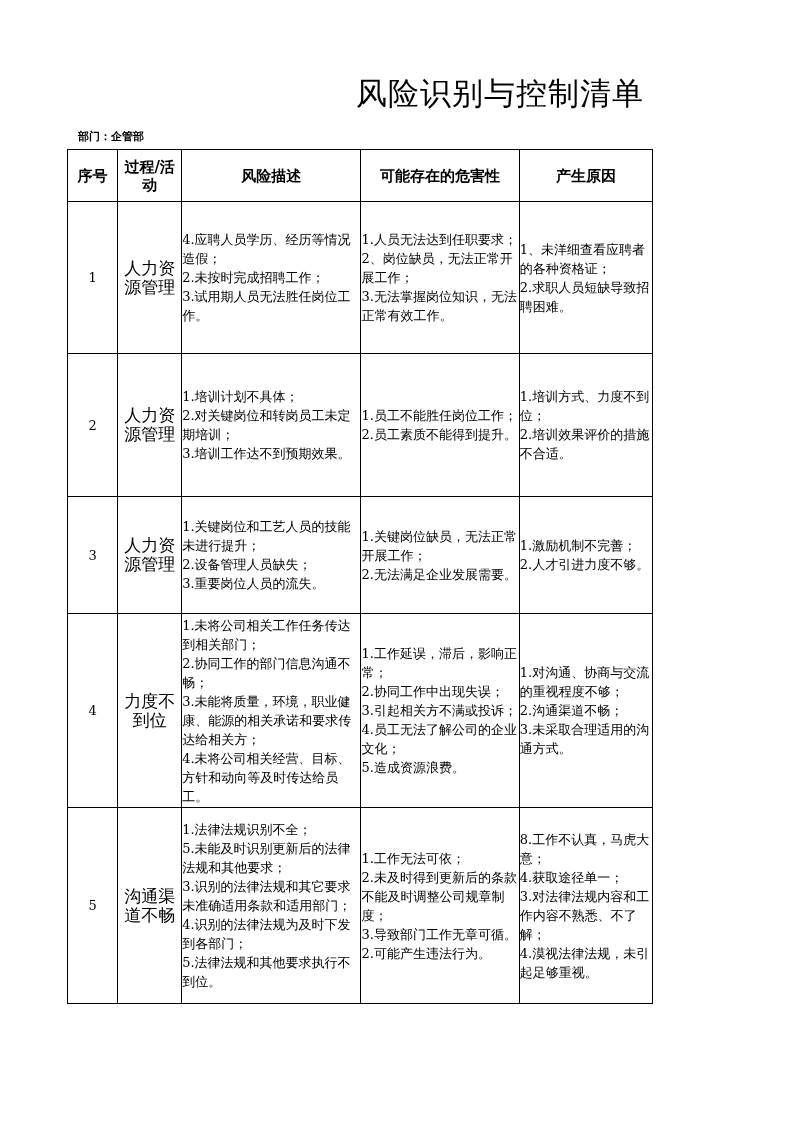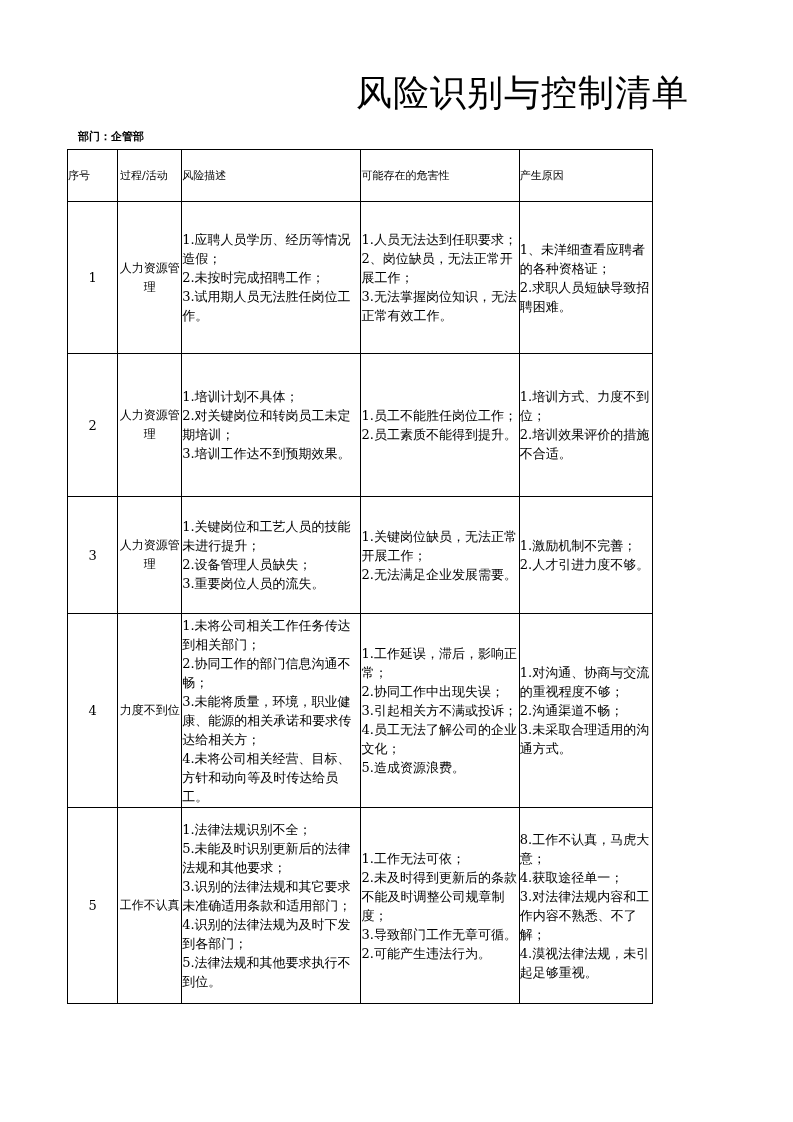--- a/index.html
+++ b/index.html
@@ -13,21 +13,21 @@
       position: relative;
       overflow: hidden;
       font-family: "DejaVu Serif", "Liberation Serif", serif;
       color: #000000;
     }
     .page-title {
       position: absolute;
       left: 356px;
       top: 74px;
       font-family: "DejaVu Sans", "Liberation Sans", sans-serif;
-      font-size: 36px;
+      font-size: 31px;
       letter-spacing: 1px;
       line-height: 38px;
       white-space: nowrap;
     }
     .dept-line {
       position: absolute;
       left: 78px;
       top: 128px;
       font-family: "DejaVu Sans", "Liberation Sans", sans-serif;
       font-size: 11px;
@@ -44,37 +44,37 @@
       width: 586px;
     }
     table.risk-table th,
     table.risk-table td {
       border: 1px solid #000000;
       padding: 0;
       vertical-align: middle;
     }
     table.risk-table th {
       font-family: "DejaVu Sans", "Liberation Sans", sans-serif;
-      font-weight: normal;
-      font-size: 11px;
-      text-align: left;
+      font-weight: bold;
+      font-size: 15px;
+      text-align: center;
       line-height: 18px;
     }
     .col-no   { width: 50px; }
     .col-proc { width: 64px; }
     .col-desc { width: 179px; }
     .col-harm { width: 158px; }
     .col-cause{ width: 133px; }
     td.cell-no {
       text-align: center;
       font-size: 13px;
     }
     td.cell-proc {
       text-align: center;
-      font-size: 12px;
+      font-size: 17px;
       line-height: 19px;
       padding: 0 3px;
     }
     td.cell-text {
       text-align: left;
       font-size: 13px;
       line-height: 19px;
       padding: 0 2px 0 3px;
       word-break: break-all;
     }
@@ -102,21 +102,21 @@
       <th>可能存在的危害性</th>
       <th>产生原因</th>
     </tr>
   </thead>
   <tbody>
 
     <tr style="height:152px;">
       <td class="cell-no">1</td>
       <td class="cell-proc">人力资源管理</td>
       <td class="cell-text">
-        <span class="line">1.应聘人员学历、经历等情况造假；</span>
+        <span class="line">4.应聘人员学历、经历等情况造假；</span>
         <span class="line">2.未按时完成招聘工作；</span>
         <span class="line">3.试用期人员无法胜任岗位工作。</span>
       </td>
       <td class="cell-text">
         <span class="line">1.人员无法达到任职要求；</span>
         <span class="line">2、岗位缺员，无法正常开展工作；</span>
         <span class="line">3.无法掌握岗位知识，无法正常有效工作。</span>
       </td>
       <td class="cell-text">
         <span class="line">1、未洋细查看应聘者的各种资格证；</span>
@@ -178,21 +178,21 @@
       </td>
       <td class="cell-text">
         <span class="line">1.对沟通、协商与交流的重视程度不够；</span>
         <span class="line">2.沟通渠道不畅；</span>
         <span class="line">3.未采取合理适用的沟通方式。</span>
       </td>
     </tr>
 
     <tr style="height:196px;">
       <td class="cell-no">5</td>
-      <td class="cell-proc">工作不认真</td>
+      <td class="cell-proc">沟通渠道不畅</td>
       <td class="cell-text">
         <span class="line">1.法律法规识别不全；</span>
         <span class="line">5.未能及时识别更新后的法律法规和其他要求；</span>
         <span class="line">3.识别的法律法规和其它要求未准确适用条款和适用部门；</span>
         <span class="line">4.识别的法律法规为及时下发到各部门；</span>
         <span class="line">5.法律法规和其他要求执行不到位。</span>
       </td>
       <td class="cell-text">
         <span class="line">1.工作无法可依；</span>
         <span class="line">2.未及时得到更新后的条款不能及时调整公司规章制度；</span>

